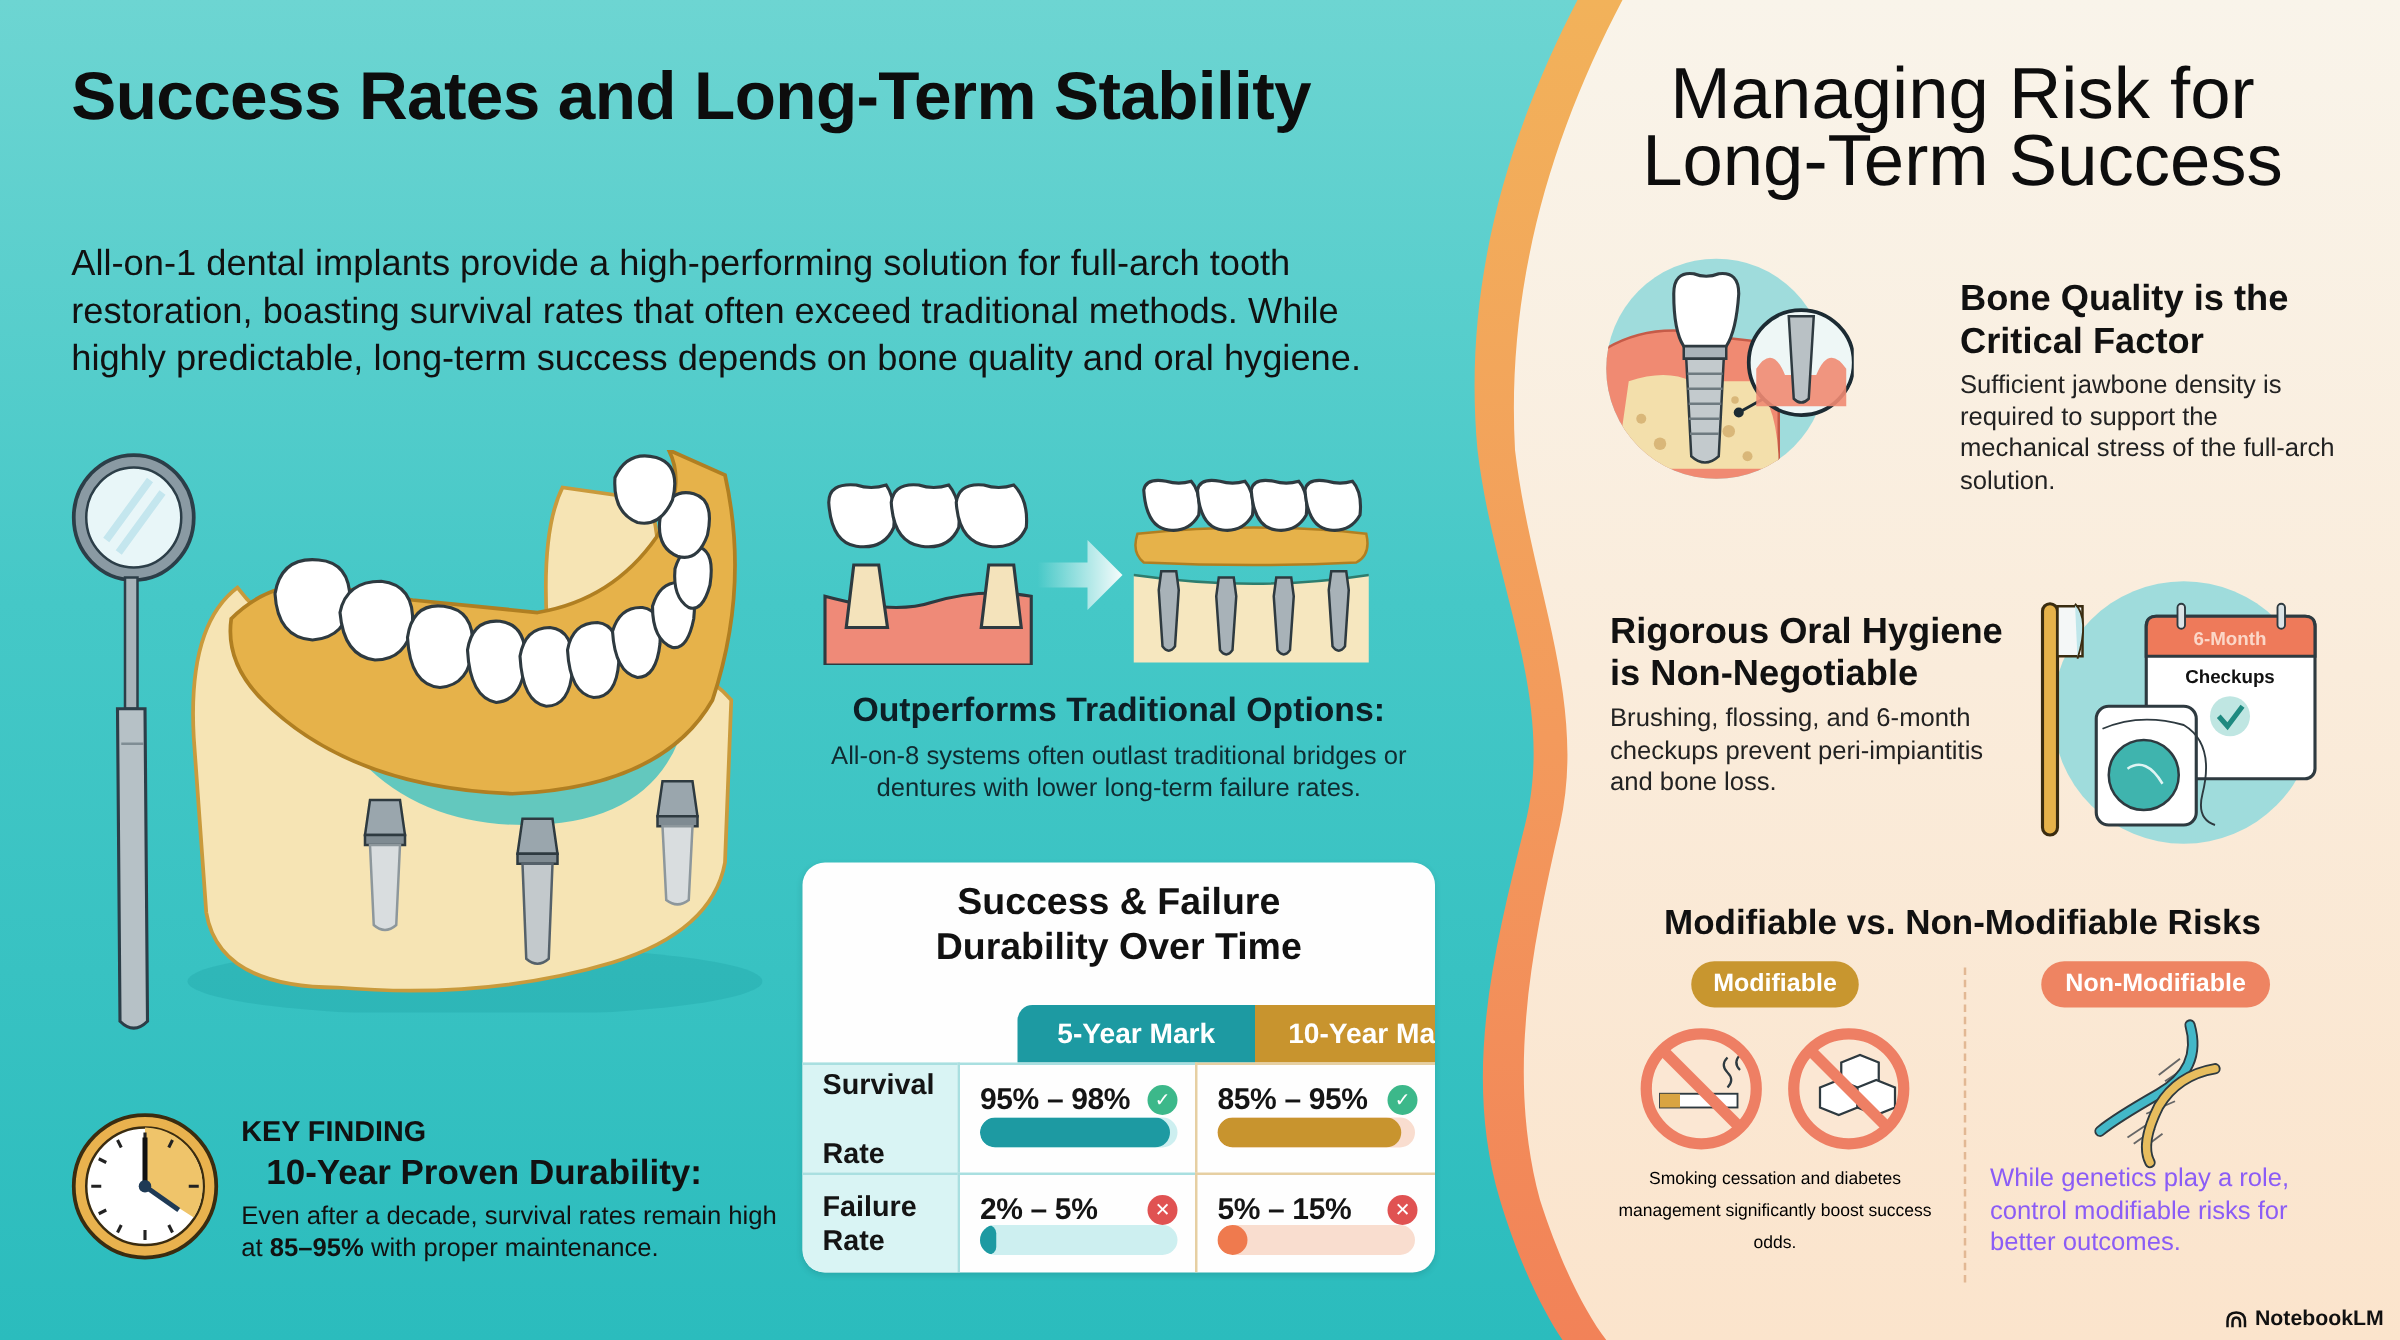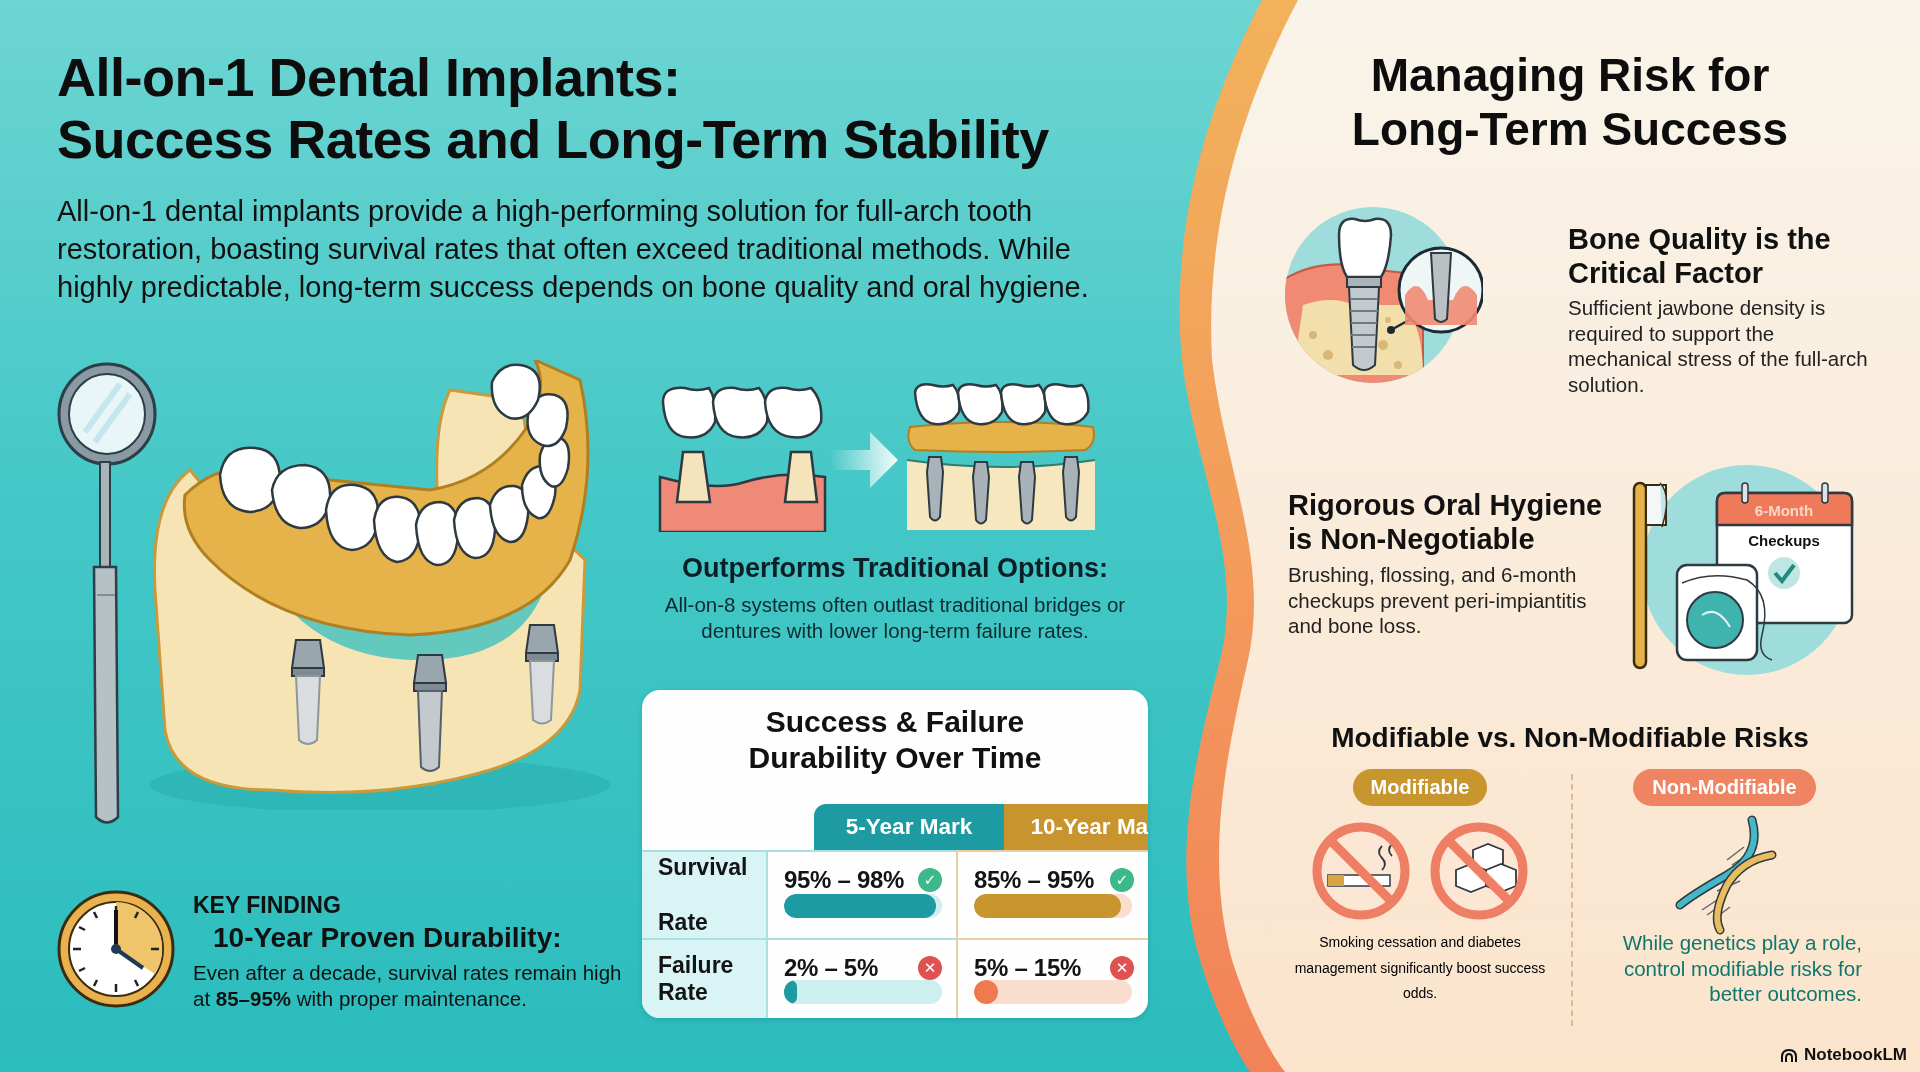--- a/index.html
+++ b/index.html
@@ -94,21 +94,21 @@
   
   #clock { left: 55px; top: 888px; width: 122px; height: 122px; }
   #kf-label { left: 193px; top: 892px; font-size: 23px; font-weight: 700; color: #111; }
   #kf-title { left: 193px; top: 922px; font-size: 28px; font-weight: 700; color: #111; margin-left: 20px; }
   #kf-body { left: 193px; top: 960px; width: 440px; font-size: 20.5px; line-height: 26px; color: #111; }
   #kf-body b { font-weight: 700; }
 
   
   #risk-title {
     left: 1280px; top: 48px; width: 580px; text-align: center;
-    font-size: 46px; font-weight: 700; line-height: 54px; color: #0d0d0d;
+    font-size: 58px; font-weight: 400; line-height: 54px; color: #0d0d0d;
   }
   #risk-title span { display: block; }
   #bone-icon { left: 1283px; top: 195px; width: 200px; height: 200px; }
   #bone-title { left: 1568px; top: 222px; width: 320px; font-size: 29px; font-weight: 700; line-height: 34px; color: #111; }
   #bone-body { left: 1568px; top: 295px; width: 300px; font-size: 20.5px; line-height: 25.5px; color: #222; }
 
   #hyg-title { left: 1288px; top: 488px; width: 340px; font-size: 29px; font-weight: 700; line-height: 34px; color: #111; }
   #hyg-body { left: 1288px; top: 562px; width: 330px; font-size: 20.5px; line-height: 25.5px; color: #222; }
   #hyg-icon { left: 1622px; top: 455px; width: 240px; height: 225px; }
 
@@ -117,21 +117,21 @@
     position: absolute; height: 37px; border-radius: 19px; color: #fff;
     font-size: 20px; font-weight: 700; display: flex; align-items: center; justify-content: center;
   }
   #pill-mod { left: 1353px; top: 769px; width: 134px; background: #c8962f; }
   #pill-nonmod { left: 1633px; top: 769px; width: 183px; background: #ee8462; }
   #divider { left: 1571px; top: 774px; height: 252px; border-left: 2px dashed #e2b894; }
   #nosmoke { left: 1310px; top: 820px; width: 102px; height: 102px; }
   #nosugar { left: 1428px; top: 820px; width: 102px; height: 102px; }
   #dna { left: 1672px; top: 815px; width: 108px; height: 120px; }
   #mod-body { left: 1290px; top: 930px; width: 260px; text-align: center; font-size: 14px; line-height: 25.5px; color: #000000; }
-  #nonmod-body { left: 1592px; top: 930px; width: 270px; text-align: right; font-size: 20.5px; line-height: 25.5px; color: #0f766e; }
+  #nonmod-body { left: 1592px; top: 930px; width: 270px; text-align: left; font-size: 20.5px; line-height: 25.5px; color: #8b5cf6; }
 
   #brand { left: 1780px; top: 1045px; display: flex; align-items: center; gap: 6px; font-size: 17px; font-weight: 600; color: #111; }
 </style>
 </head>
 <body>
 
 <svg id="bg-shape" viewBox="0 0 1920 1072">
   <defs>
     <linearGradient id="edgeGrad" x1="0" y1="0" x2="0" y2="1">
       <stop offset="0" stop-color="#f2b25a"></stop>
@@ -141,21 +141,20 @@
     <linearGradient id="creamGrad" x1="0" y1="0" x2="0" y2="1">
       <stop offset="0" stop-color="#f9f4ea"></stop>
       <stop offset="1" stop-color="#fbe4cc"></stop>
     </linearGradient>
   </defs>
   <path fill="url(#edgeGrad)" d="M1262,0 C1205,110 1170,230 1182,360 C1195,470 1245,560 1220,660 C1195,760 1170,860 1200,960 C1215,1010 1235,1050 1250,1072 L1920,1072 L1920,0 Z"></path>
   <path fill="url(#creamGrad)" d="M1298,0 C1240,110 1205,230 1212,360 C1225,470 1270,560 1248,660 C1225,760 1205,860 1232,960 C1248,1010 1268,1050 1285,1072 L1920,1072 L1920,0 Z"></path>
 </svg>
 
 <h1 id="main-title" class="abs">
-  <span>All-on-1 Dental Implants:</span>
   <span>Success Rates and Long-Term Stability</span>
 </h1>
 <p id="intro" class="abs">All-on-1 dental implants provide a high-performing solution for full-arch tooth restoration, boasting survival rates that often exceed traditional methods. While highly predictable, long-term success depends on bone quality and oral hygiene.</p>
 
 <svg id="mirror" class="abs" viewBox="0 0 115 470">
   <ellipse cx="57" cy="52" rx="48" ry="50" fill="#8a9aa3" stroke="#2c3e48" stroke-width="3"></ellipse>
   <ellipse cx="57" cy="52" rx="38" ry="40" fill="#e8f6f8" stroke="#2c3e48" stroke-width="2"></ellipse>
   <path d="M35,70 L70,22 M45,80 L80,32" stroke="#c4e6ee" stroke-width="6"></path>
   <rect x="50" y="100" width="10" height="105" fill="#a8b4ba" stroke="#2c3e48" stroke-width="2"></rect>
   <path d="M44,205 L66,205 L68,455 Q57,466 46,455 Z" fill="#b6c1c6" stroke="#2c3e48" stroke-width="2.5"></path>

